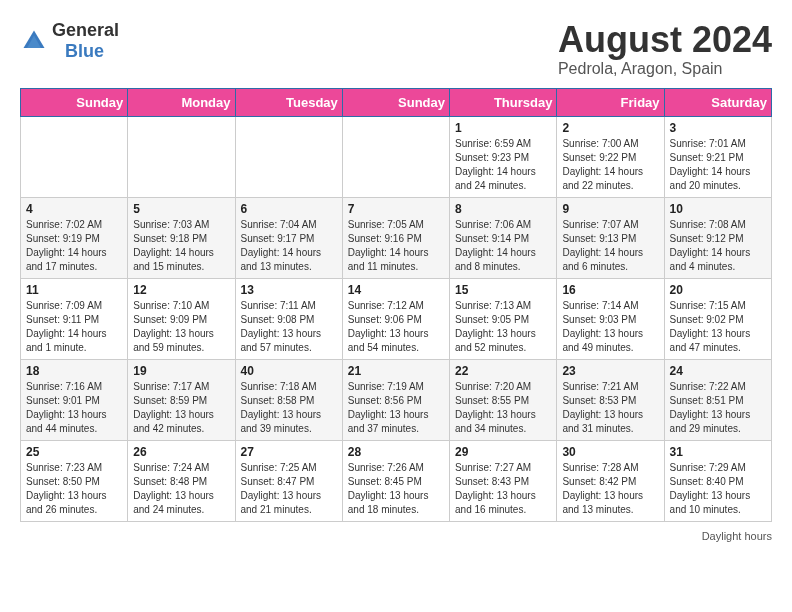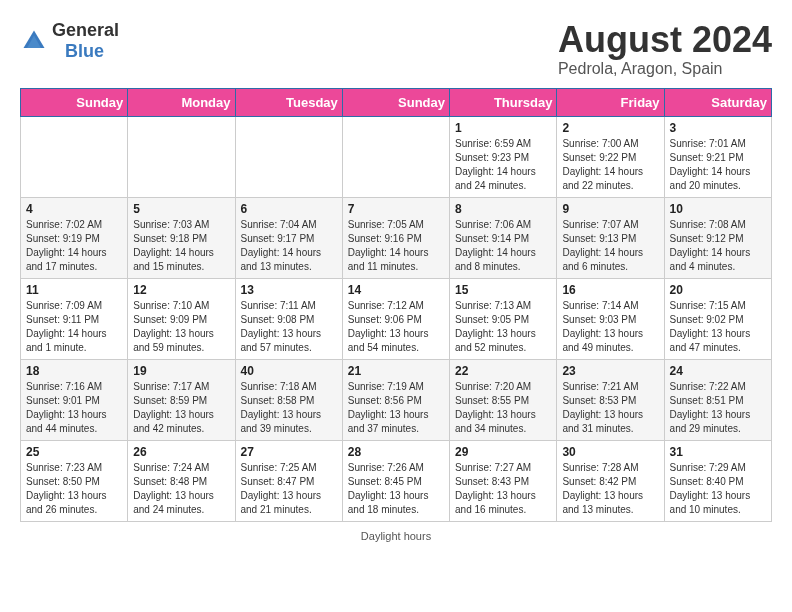--- a/index.html
+++ b/index.html
@@ -88,21 +88,21 @@
       font-size: 10px;
       color: #333;
     }
     .empty-cell {
       background: #fff !important;
     }
     .footer-note {
       margin-top: 8px;
       font-size: 11px;
       color: #555;
-      text-align: center;
+      text-align: right;
     }
   </style>
 </head>
 <body>
 
 <div class="header">
   <div class="logo">
     <svg class="logo-icon" viewBox="0 0 40 40">
       <polygon points="20,5 35,30 5,30" fill="#3a7abf"></polygon>
       <polygon points="20,12 30,30 10,30" fill="#5a9ad5" opacity="0.5"></polygon>

